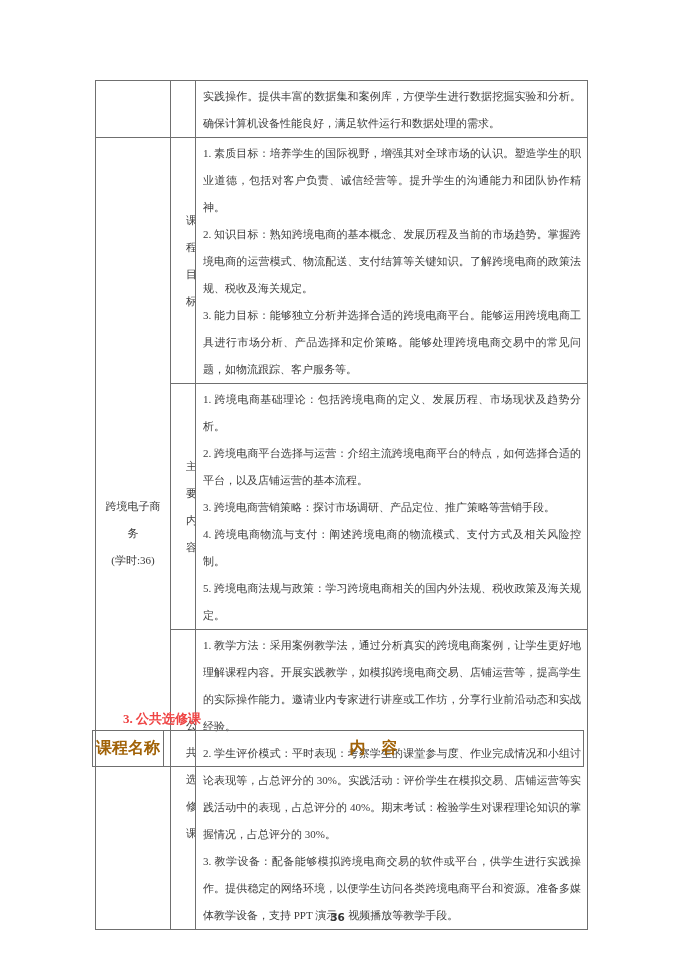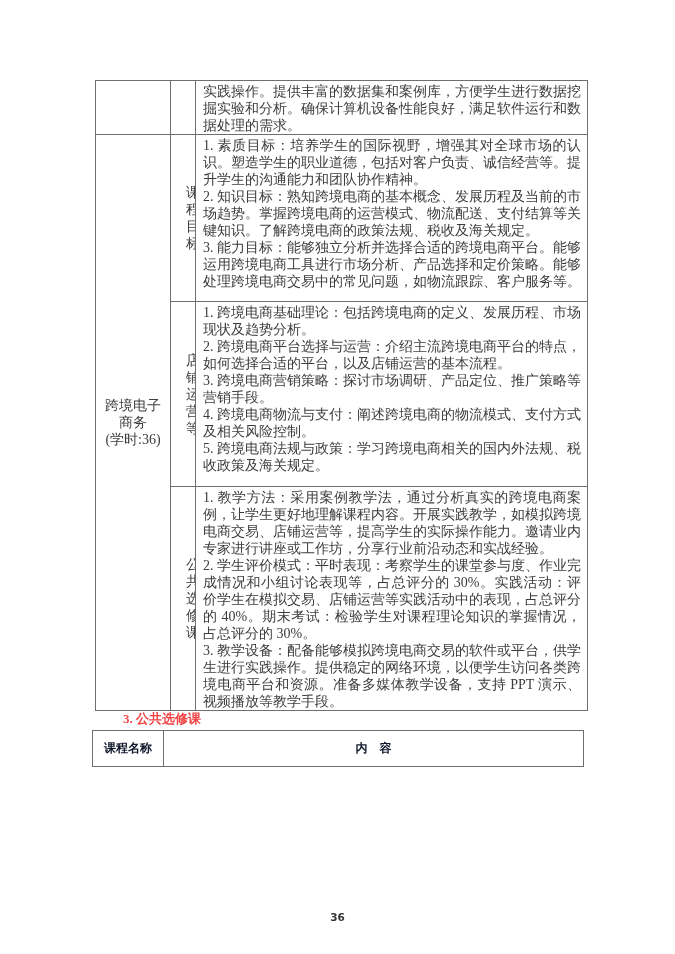--- a/index.html
+++ b/index.html
@@ -17,22 +17,22 @@
   table.course-table {
     position: absolute;
     left: 95px;
     top: 80px;
     width: 492px;
     border-collapse: collapse;
     table-layout: fixed;
   }
   table.course-table td {
     border: 1px solid #6f6f6f;
-    font-size: 14px;
-    line-height: 17px;
+    font-size: 11px;
+    line-height: 27px;
     box-sizing: border-box;
     overflow: hidden;
   }
   td.cell-content {
     vertical-align: top;
     padding: 2px 6px 0 7px;
     text-align: justify;
   }
   .para { white-space: pre-wrap; word-break: break-all; }
   td.cell-vlabel {
@@ -65,23 +65,23 @@
     position: absolute;
     left: 92px;
     top: 730px;
     width: 491px;
     border-collapse: collapse;
     table-layout: fixed;
   }
   table.electives-table td {
     border: 1px solid #6f6f6f;
     height: 36px;
-    font-size: 12px;
+    font-size: 16px;
     font-weight: bold;
-    color: #0f172a;
+    color: #a16207;
     text-align: center;
     vertical-align: middle;
     box-sizing: border-box;
   }
 
   
   .page-number {
     position: absolute;
     left: 0;
     top: 911px;
@@ -118,21 +118,21 @@
         <div>(学时:36)</div>
       </td>
       <td class="cell-vlabel">课程目标</td>
       <td class="cell-content">
         <div class="para">1. 素质目标：培养学生的国际视野，增强其对全球市场的认识。塑造学生的职业道德，包括对客户负责、诚信经营等。提升学生的沟通能力和团队协作精神。
 2. 知识目标：熟知跨境电商的基本概念、发展历程及当前的市场趋势。掌握跨境电商的运营模式、物流配送、支付结算等关键知识。了解跨境电商的政策法规、税收及海关规定。
 3. 能力目标：能够独立分析并选择合适的跨境电商平台。能够运用跨境电商工具进行市场分析、产品选择和定价策略。能够处理跨境电商交易中的常见问题，如物流跟踪、客户服务等。</div>
       </td>
     </tr>
     <tr style="height:185px">
-      <td class="cell-vlabel">店铺运营等</td>
+      <td class="cell-vlabel">主要内容</td>
       <td class="cell-content">
         <div class="para">1. 跨境电商基础理论：包括跨境电商的定义、发展历程、市场现状及趋势分析。
 2. 跨境电商平台选择与运营：介绍主流跨境电商平台的特点，如何选择合适的平台，以及店铺运营的基本流程。
 3. 跨境电商营销策略：探讨市场调研、产品定位、推广策略等营销手段。
 4. 跨境电商物流与支付：阐述跨境电商的物流模式、支付方式及相关风险控制。
 5. 跨境电商法规与政策：学习跨境电商相关的国内外法规、税收政策及海关规定。</div>
       </td>
     </tr>
     <tr style="height:204px">
       <td class="cell-vlabel">公共选修课</td>

